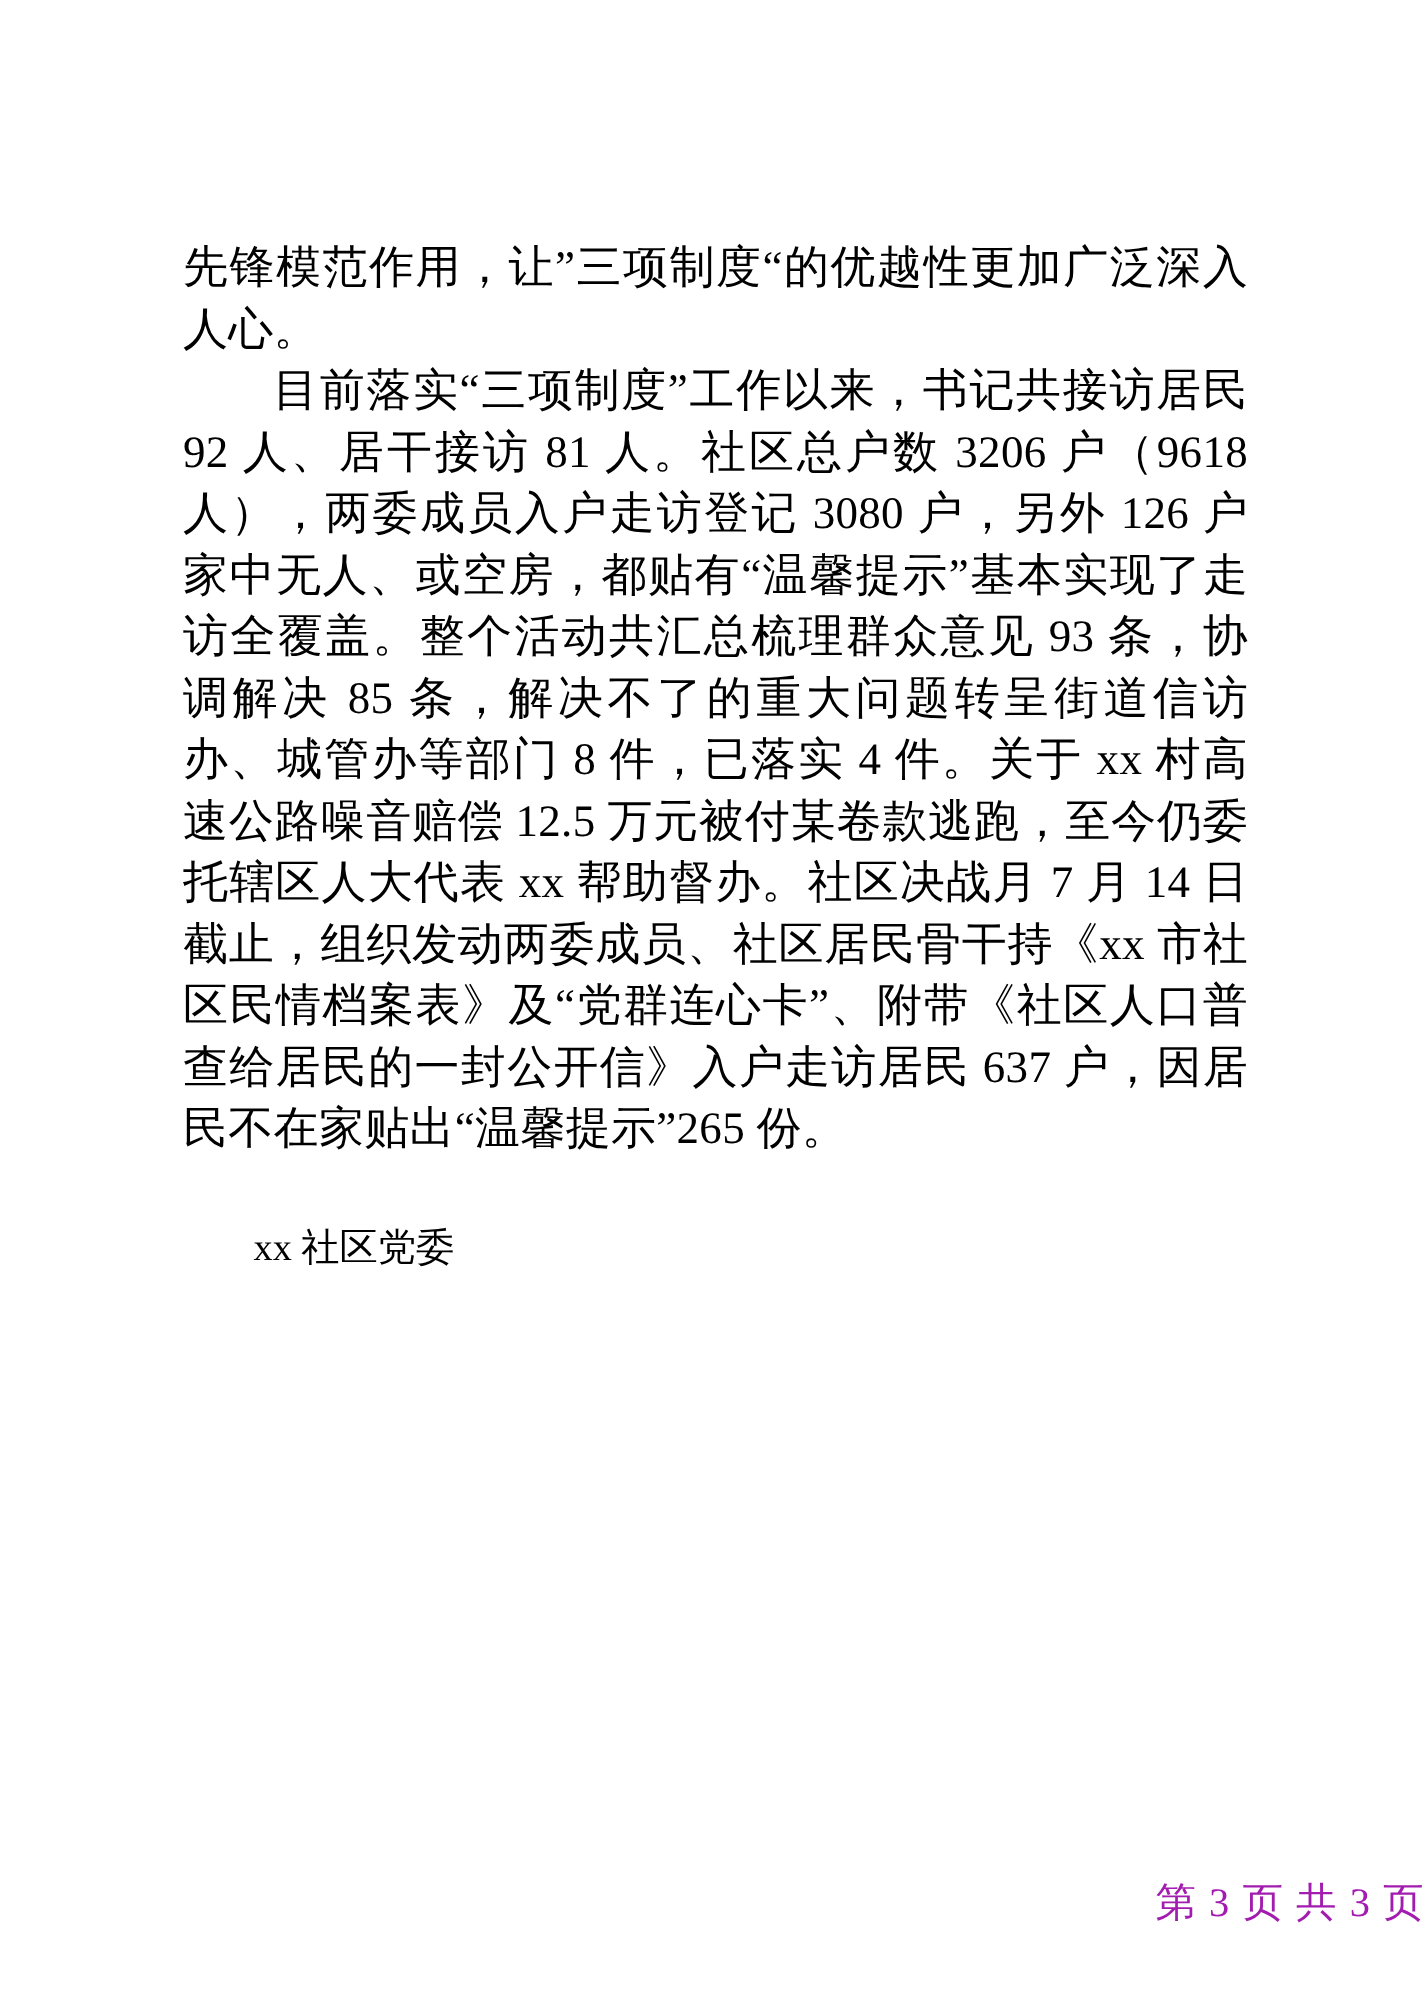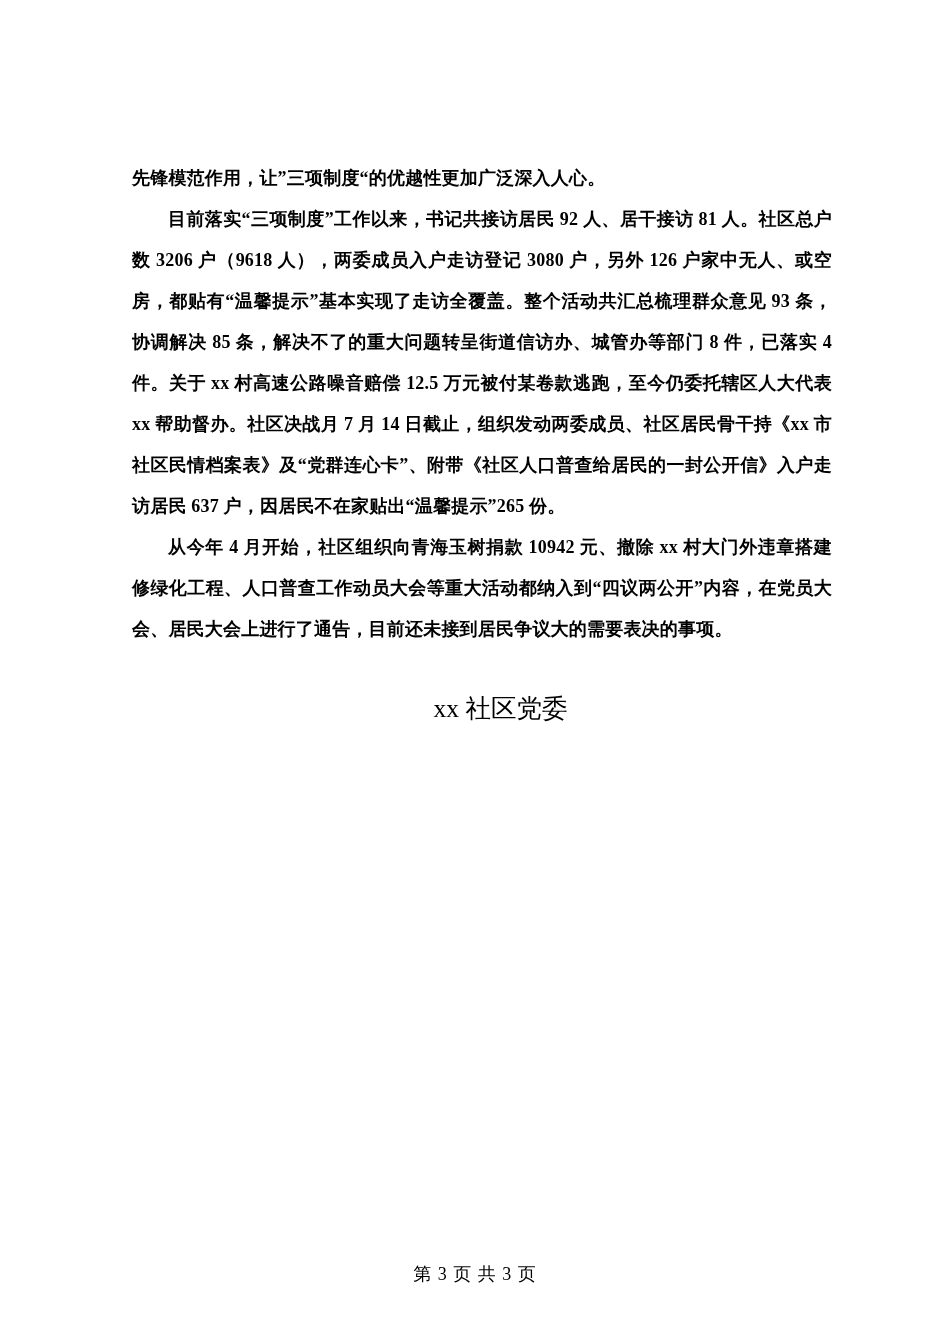--- a/index.html
+++ b/index.html
@@ -23,65 +23,62 @@
     height: 1344px;
     box-sizing: border-box;
   }
   .doc-body {
     position: absolute;
     left: 118px;
     top: 158px;
     width: 714px;
   }
   .para {
-    font-size: 18px;
+    font-size: 30px;
     line-height: 41px;
     text-align: justify;
     text-justify: inter-ideograph;
-    margin: 0 0 0 14px;
+    margin: 0 0 0 4px;
     letter-spacing: 0.2px;
-    font-weight: bold;
   }
   .para.indent {
     text-indent: 2em;
   }
   .sign-block {
     margin-top: 38px;
-    text-align: center;
   }
   .sign-line {
     font-size: 25.5px;
     line-height: 41px;
     text-indent: 2em;
     margin: 0;
   }
   .footer {
     position: absolute;
     left: 0;
     right: 0;
     bottom: 58px;
-    text-align: center;
-    font-size: 18px;
+    text-align: right;
+    font-size: 27px;
     font-family: "Liberation Serif", "DejaVu Serif", serif;
-    color: #000000;
+    color: #a21caf;
     letter-spacing: 1px;
   }
 </style>
 </head>
 <body>
 
 <div class="page">
 
   <div class="doc-body">
 
     <p class="para">先锋模范作用，让”三项制度“的优越性更加广泛深入人心。</p>
 
     <p class="para indent">目前落实“三项制度”工作以来，书记共接访居民 92 人、居干接访 81 人。社区总户数 3206 户（9618 人），两委成员入户走访登记 3080 户，另外 126 户家中无人、或空房，都贴有“温馨提示”基本实现了走访全覆盖。整个活动共汇总梳理群众意见 93 条，协调解决 85 条，解决不了的重大问题转呈街道信访办、城管办等部门 8 件，已落实 4 件。关于 xx 村高速公路噪音赔偿 12.5 万元被付某卷款逃跑，至今仍委托辖区人大代表 xx 帮助督办。社区决战月 7 月 14 日截止，组织发动两委成员、社区居民骨干持《xx 市社区民情档案表》及“党群连心卡”、附带《社区人口普查给居民的一封公开信》入户走访居民 637 户，因居民不在家贴出“温馨提示”265 份。</p>
 
-    <p class="para indent">从今年 4 月开始，社区组织向青海玉树捐款 10942 元、撤除 xx 村大门外违章搭建修绿化工程、人口普查工作动员大会等重大活动都纳入到“四议两公开”内容，在党员大会、居民大会上进行了通告，目前还未接到居民争议大的需要表决的事项。</p>
 
     <div class="sign-block">
       <p class="sign-line">xx 社区党委</p>
     </div>
 
   </div>
 
   <div class="footer">第 3 页  共 3 页</div>
 
 </div>

